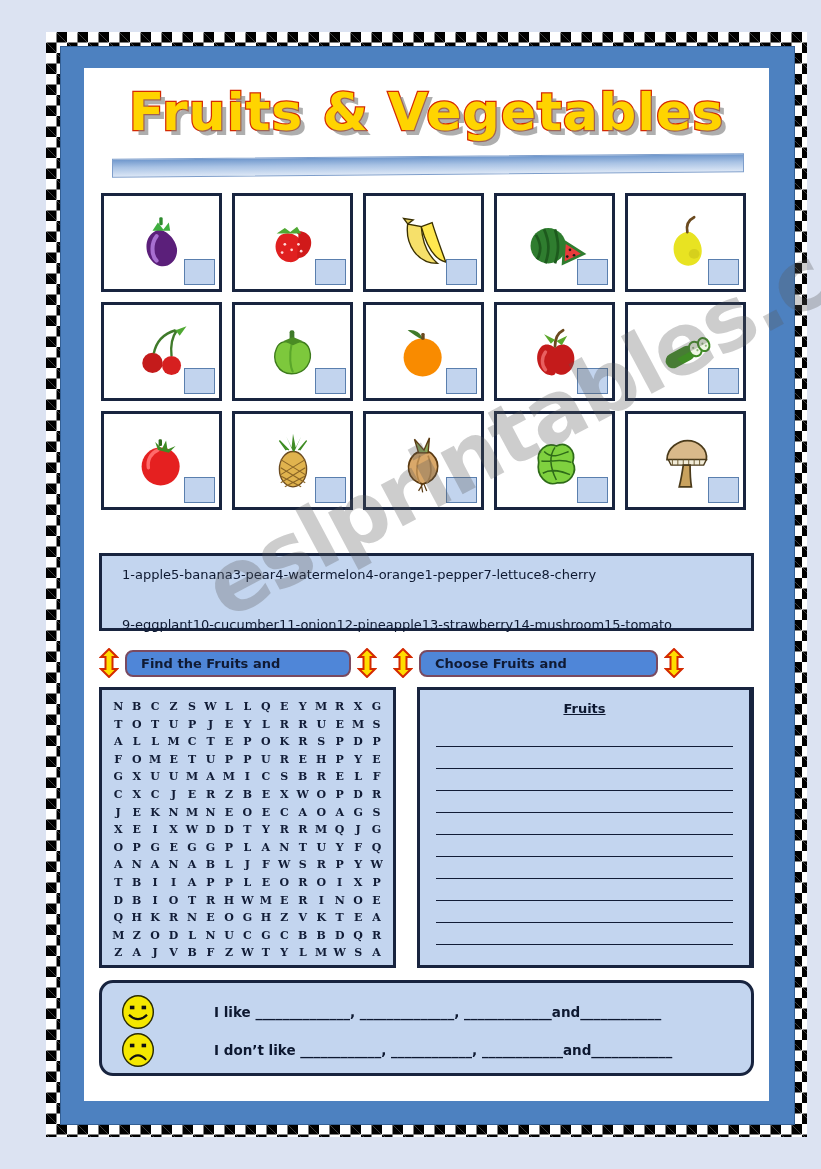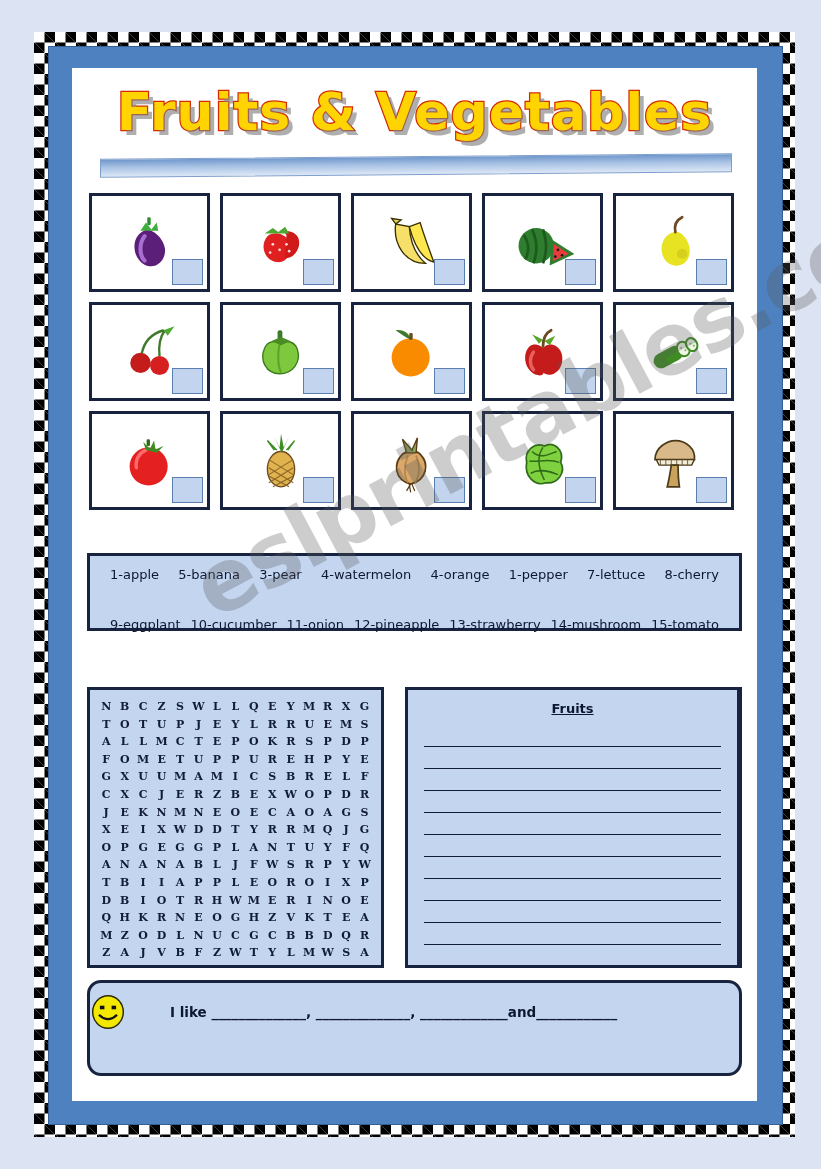--- a/index.html
+++ b/index.html
@@ -9,21 +9,21 @@
   body {
     width: 821px;
     height: 1169px;
     background: #dce3f2;
     font-family: "Liberation Sans", sans-serif;
     overflow: hidden;
   }
 
   .page {
     position: absolute;
-    left: 4px; top: 0;
+    left: 16px; top: 0;
     width: 748px;
     height: 1169px;
   }
 
   
   .checker-frame {
     position: absolute;
     left: 30px;
     top: 32px;
     width: 761px;
@@ -132,21 +132,20 @@
     top: 485px;
     width: 655px;
     height: 78px;
     background: #c3d5ef;
     border: 3px solid #18243f;
     box-sizing: border-box;
     padding: 11px 12px 0 12px;
   }
   .wb-row {
     display: flex;
-    justify-content: space-between;
     font-family: "DejaVu Sans", sans-serif;
     font-size: 13px;
     color: #0d1830;
     padding: 0 8px;
   }
   .wb-row.second { margin-top: 35px; }
   .wb-word { white-space: nowrap; }
 
   
   .instr-row {
@@ -248,20 +247,22 @@
     background: #c3d5ef;
     border: 3px solid #18243f;
     border-radius: 14px;
     box-sizing: border-box;
     padding: 10px 0 0 0;
   }
   .like-line {
     display: flex;
     align-items: center;
     height: 38px;
+    padding-left: 18px;
+    gap: 14px;
   }
   .face { width: 36px; height: 36px; flex: 0 0 36px; }
   .like-text {
     margin-left: 44px;
     font-family: "DejaVu Sans", sans-serif;
     font-weight: bold;
     font-size: 13.5px;
     color: #0d1830;
     white-space: nowrap;
   }
@@ -498,20 +499,41 @@
           <span class="wb-word">9-eggplant</span>
           <span class="wb-word">10-cucumber</span>
           <span class="wb-word">11-onion</span>
           <span class="wb-word">12-pineapple</span>
           <span class="wb-word">13-strawberry</span>
           <span class="wb-word">14-mushroom</span>
           <span class="wb-word">15-tomato</span>
         </div>
     </div>
 
+    <div class="instr-row">
+      <svg class="arrow-ico" viewBox="0 0 20 30">
+        <polygon points="10,1 18,9 13.5,9 13.5,21 18,21 10,29 2,21 6.5,21 6.5,9 2,9" fill="#ffdd00" stroke="#d42a00" stroke-width="2"></polygon>
+      </svg>
+      <div class="instr-btn left">
+        <span>Find the Fruits and</span>
+      </div>
+      <svg class="arrow-ico" viewBox="0 0 20 30">
+        <polygon points="10,1 18,9 13.5,9 13.5,21 18,21 10,29 2,21 6.5,21 6.5,9 2,9" fill="#ffdd00" stroke="#d42a00" stroke-width="2"></polygon>
+      </svg>
+      <div class="gap-mid"></div>
+      <svg class="arrow-ico" viewBox="0 0 20 30">
+        <polygon points="10,1 18,9 13.5,9 13.5,21 18,21 10,29 2,21 6.5,21 6.5,9 2,9" fill="#ffdd00" stroke="#d42a00" stroke-width="2"></polygon>
+      </svg>
+      <div class="instr-btn right">
+        <span>Choose Fruits and</span>
+      </div>
+      <svg class="arrow-ico" viewBox="0 0 20 30">
+        <polygon points="10,1 18,9 13.5,9 13.5,21 18,21 10,29 2,21 6.5,21 6.5,9 2,9" fill="#ffdd00" stroke="#d42a00" stroke-width="2"></polygon>
+      </svg>
+    </div>
 
     <div class="wordsearch" id="wordsearch">
         <div class="ws-row">
           <span class="ws-cell">N</span>
           <span class="ws-cell">B</span>
           <span class="ws-cell">C</span>
           <span class="ws-cell">Z</span>
           <span class="ws-cell">S</span>
           <span class="ws-cell">W</span>
           <span class="ws-cell">L</span>
@@ -785,18 +807,27 @@
     <div class="likes-panel">
       <div class="like-line">
         <svg class="face" viewBox="0 0 40 40">
           <ellipse cx="20" cy="20" rx="17" ry="18" fill="#f5e800" stroke="#2b2b00" stroke-width="1.6"></ellipse>
           <rect x="11" y="13" width="5" height="4" fill="#111"></rect>
           <rect x="24" y="13" width="5" height="4" fill="#111"></rect>
           <path d="M10 23 Q20 33 30 23" fill="none" stroke="#111" stroke-width="2.4"></path>
         </svg>
         <span class="like-text">I like ______________, ______________, _____________and____________</span>
       </div>
+      <div class="like-line">
+        <svg class="face" viewBox="0 0 40 40">
+          <ellipse cx="20" cy="20" rx="17" ry="18" fill="#f5e800" stroke="#2b2b00" stroke-width="1.6"></ellipse>
+          <rect x="11" y="13" width="5" height="4" fill="#111"></rect>
+          <rect x="24" y="13" width="5" height="4" fill="#111"></rect>
+          <path d="M11 31 Q20 21 29 31" fill="none" stroke="#111" stroke-width="2.4"></path>
+        </svg>
+        <span class="like-text">I don’t like ____________, ____________, ____________and____________</span>
+      </div>
     </div>
 
     <div class="watermark">eslprintables.com</div>
 
   </div>
 </div>
 
 </body></html>

